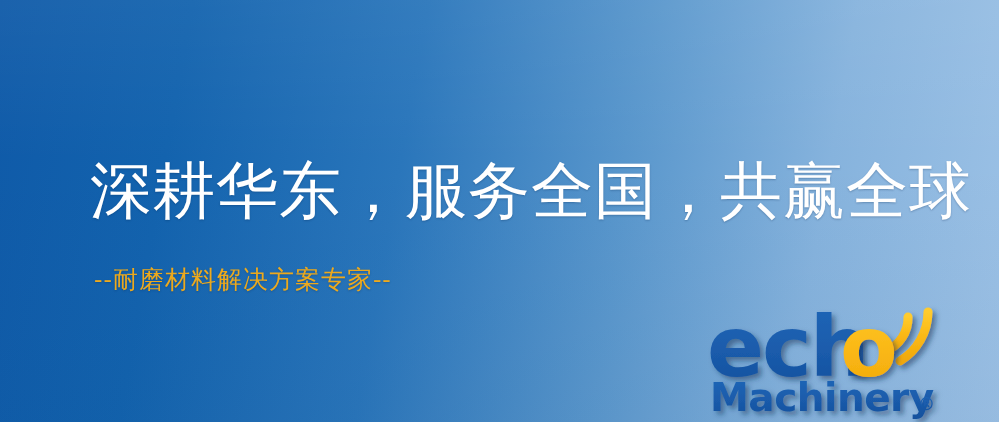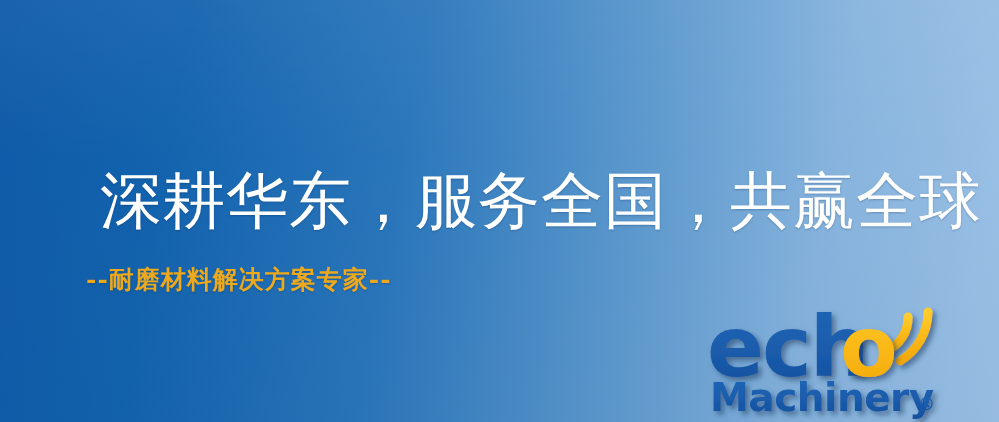--- a/index.html
+++ b/index.html
@@ -35,42 +35,42 @@
         rgba(255,255,255,0.05) 0%,
         rgba(255,255,255,0.00) 38%,
         rgba(0,40,90,0.045) 100%);
   }
 
   
   .headline {
     position: absolute;
     left: 82px;
     top: 152px;
-    margin: 18px;
+    margin: 8px;
     font-family: "DejaVu Serif", "Liberation Serif", serif;
     font-size: 62px;
     line-height: 1;
     font-weight: 400;
     color: #ffffff;
     letter-spacing: 1px;
     white-space: nowrap;
     text-shadow: 0 1px 2px rgba(0, 35, 80, 0.28);
     z-index: 3;
   }
 
   
   .subtitle {
     position: absolute;
-    left: 86px;
+    left: 94px;
     top: 267px;
     margin: 0;
     font-family: "DejaVu Serif", "Liberation Serif", serif;
     font-size: 25px;
     line-height: 1;
-    font-weight: 700;
+    font-weight: 400;
     color: #eca91d;
     letter-spacing: 1px;
     white-space: nowrap;
     text-shadow: 0 1px 2px rgba(0, 35, 80, 0.25);
     z-index: 3;
   }
 
   
   #logo {
     position: absolute;

